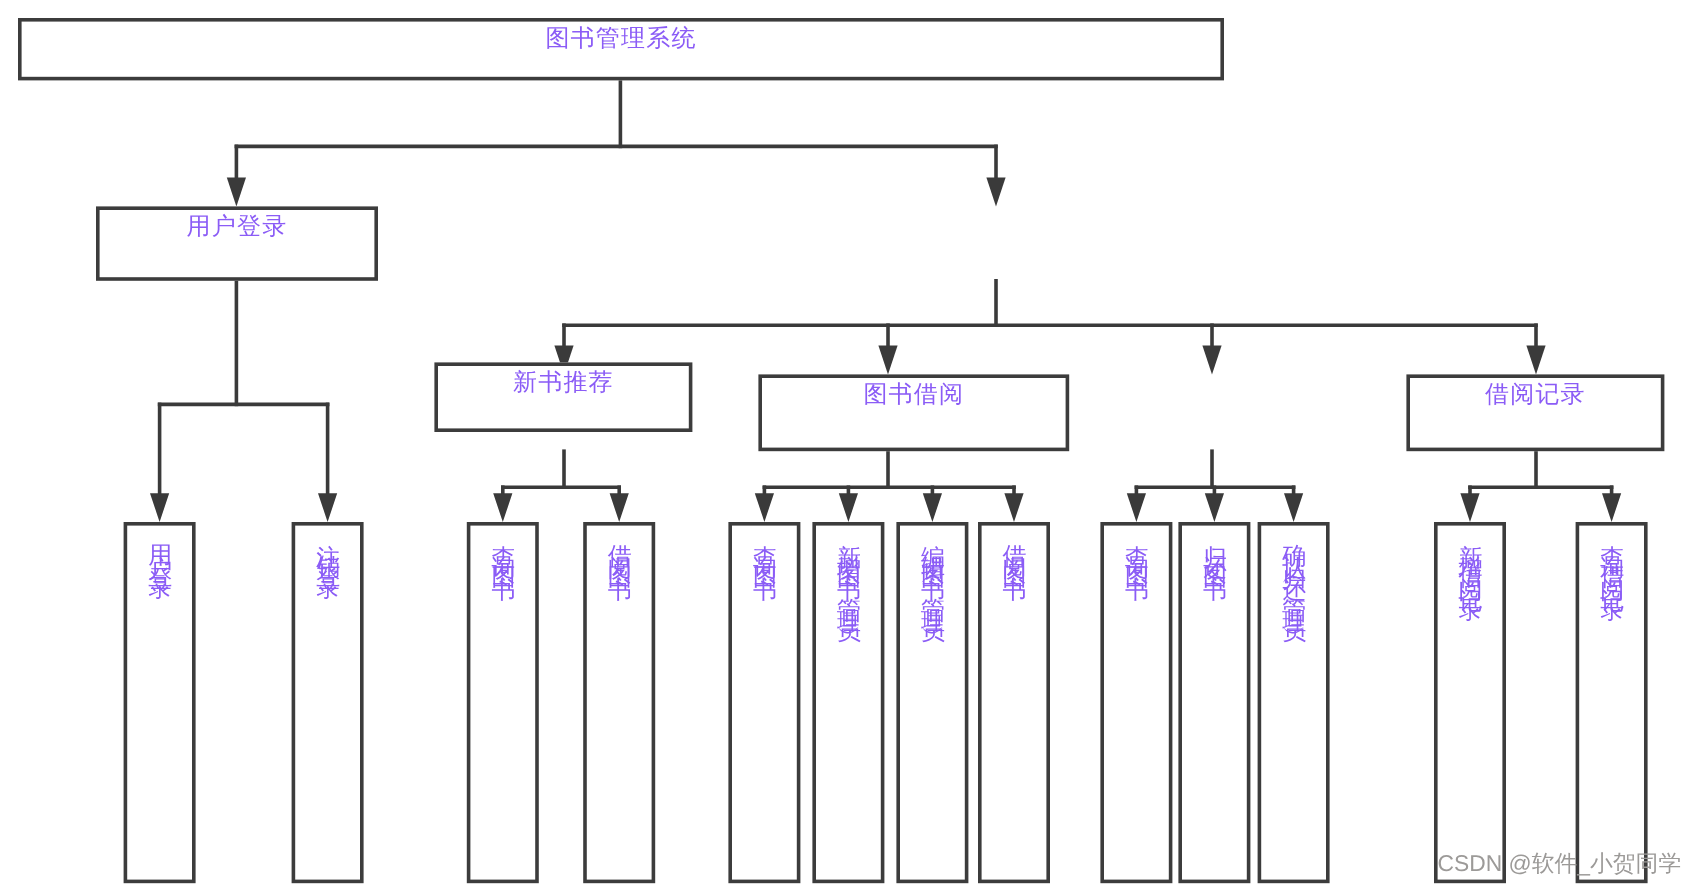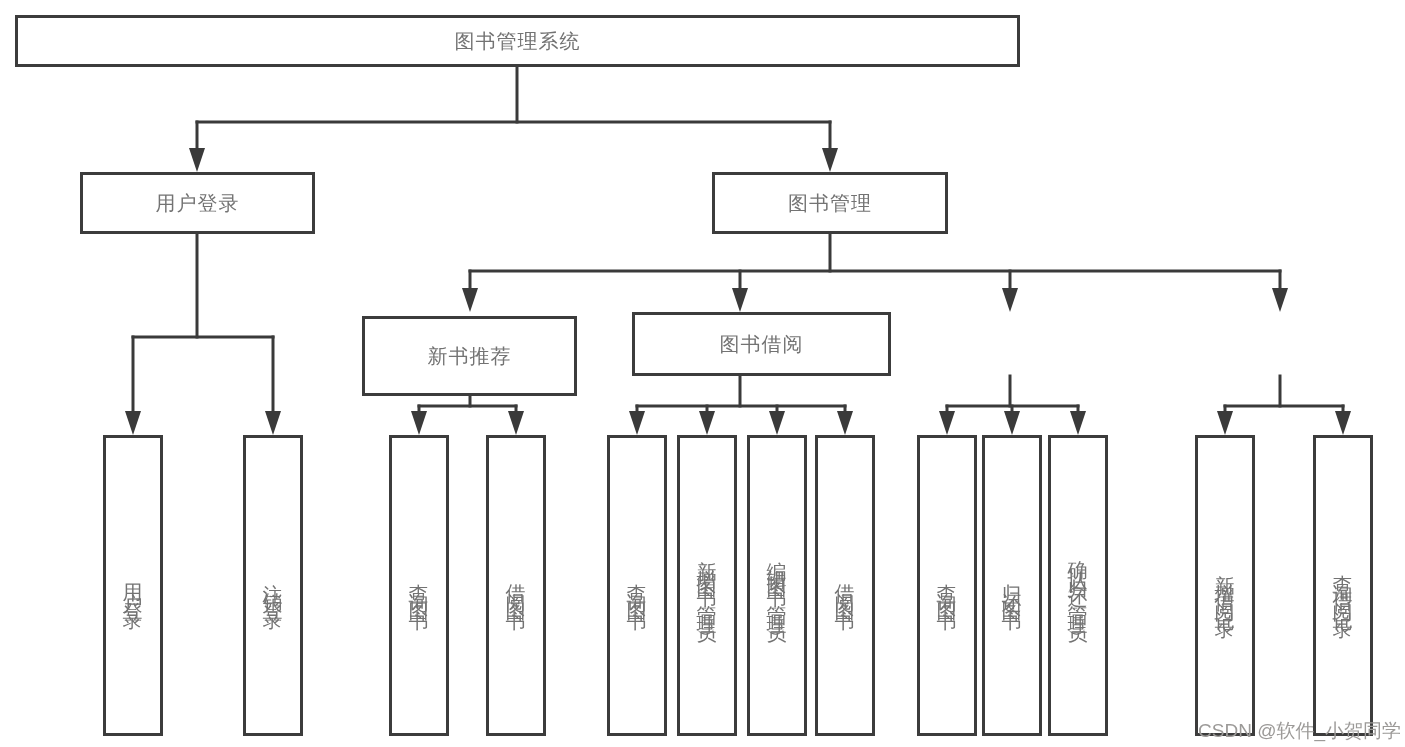--- a/index.html
+++ b/index.html
@@ -28,41 +28,40 @@
   }
   svg.connectors polygon {
     fill: #3a3a3a;
   }
   .node {
     position: absolute;
     background: #ffffff;
     border: 3px solid #3c3c3c;
     box-sizing: border-box;
     display: flex;
-    align-items: center;
     justify-content: center;
-    color: #737373;
+    color: #8b5cf6;
     z-index: 1;
   }
   .hlabel {
     font-size: 20px;
     letter-spacing: 1px;
     white-space: nowrap;
   }
   .vlabel {
     writing-mode: vertical-rl;
     text-orientation: mixed;
     font-size: 20px;
     letter-spacing: 9px;
     line-height: 1;
   }
   .watermark {
     position: absolute;
     right: 4px;
-    bottom: 3px;
+    bottom: 14px;
     font-size: 19px;
     color: #9c9a98;
     z-index: 2;
     white-space: nowrap;
   }
 </style>
 </head>
 <body>
 
 <div class="canvas">
@@ -129,29 +128,29 @@
     <polygon points="1335,411 1351,411 1343,435"></polygon>
   </svg>
 
   <div class="node" style="left:15px;top:15px;width:1005px;height:52px">
     <span class="hlabel">图书管理系统</span>
   </div>
 
   <div class="node" style="left:80px;top:172px;width:235px;height:62px">
     <span class="hlabel">用户登录</span>
   </div>
-  <div class="node" style="left:712px;top:172px;width:236px;height:62px">
-    <span class="hlabel">图书管理</span>
-  </div>
 
-  <div class="node" style="left:362px;top:316px;width:215px;height:80px">
+  <div class="node" style="left:362px;top:302px;width:215px;height:58px">
     <span class="hlabel">新书推荐</span>
   </div>
   <div class="node" style="left:632px;top:312px;width:259px;height:64px">
     <span class="hlabel">图书借阅</span>
+  </div>
+  <div class="node" style="left:1172px;top:312px;width:215px;height:64px">
+    <span class="hlabel">借阅记录</span>
   </div>
 
   <div class="node" style="left:103px;top:435px;width:60px;height:301px">
     <span class="vlabel">用户登录</span>
   </div>
   <div class="node" style="left:243px;top:435px;width:60px;height:301px">
     <span class="vlabel">注销登录</span>
   </div>
 
   <div class="node" style="left:389px;top:435px;width:60px;height:301px">

